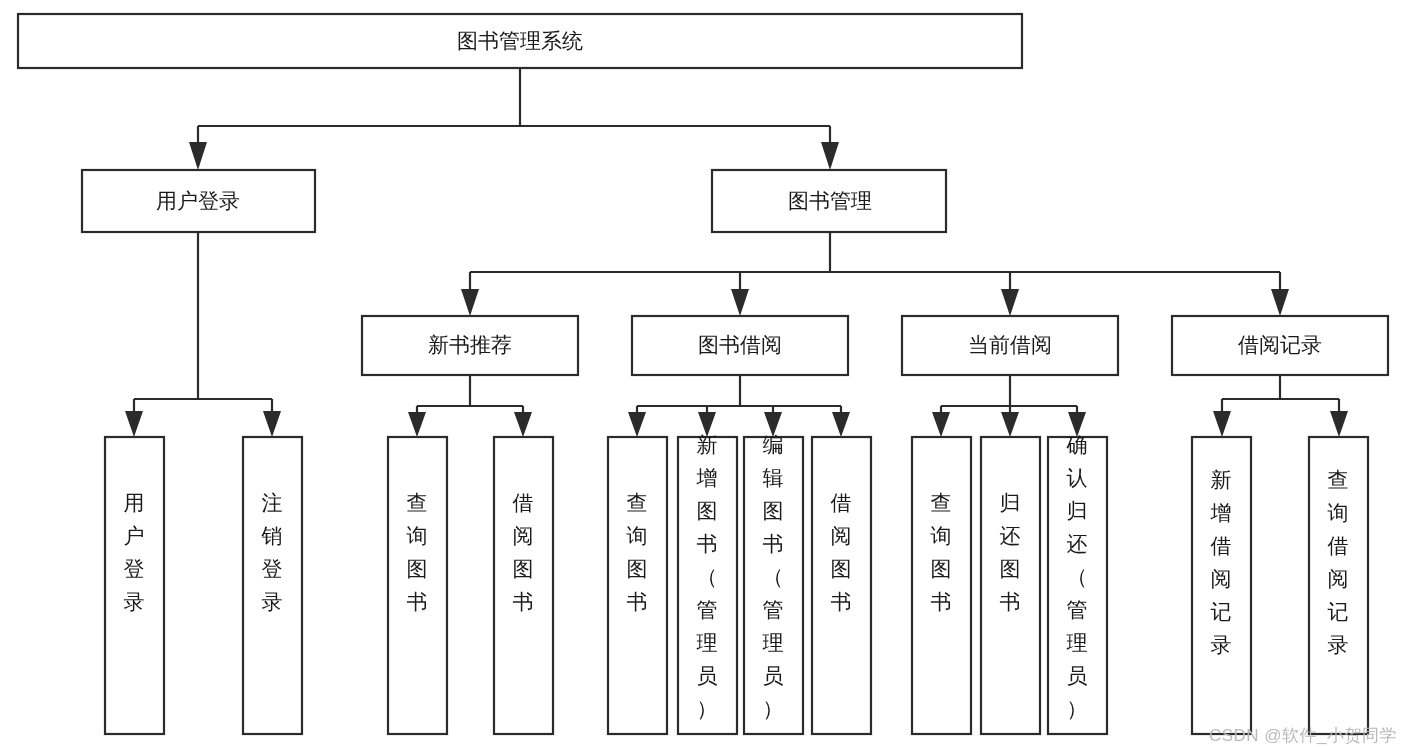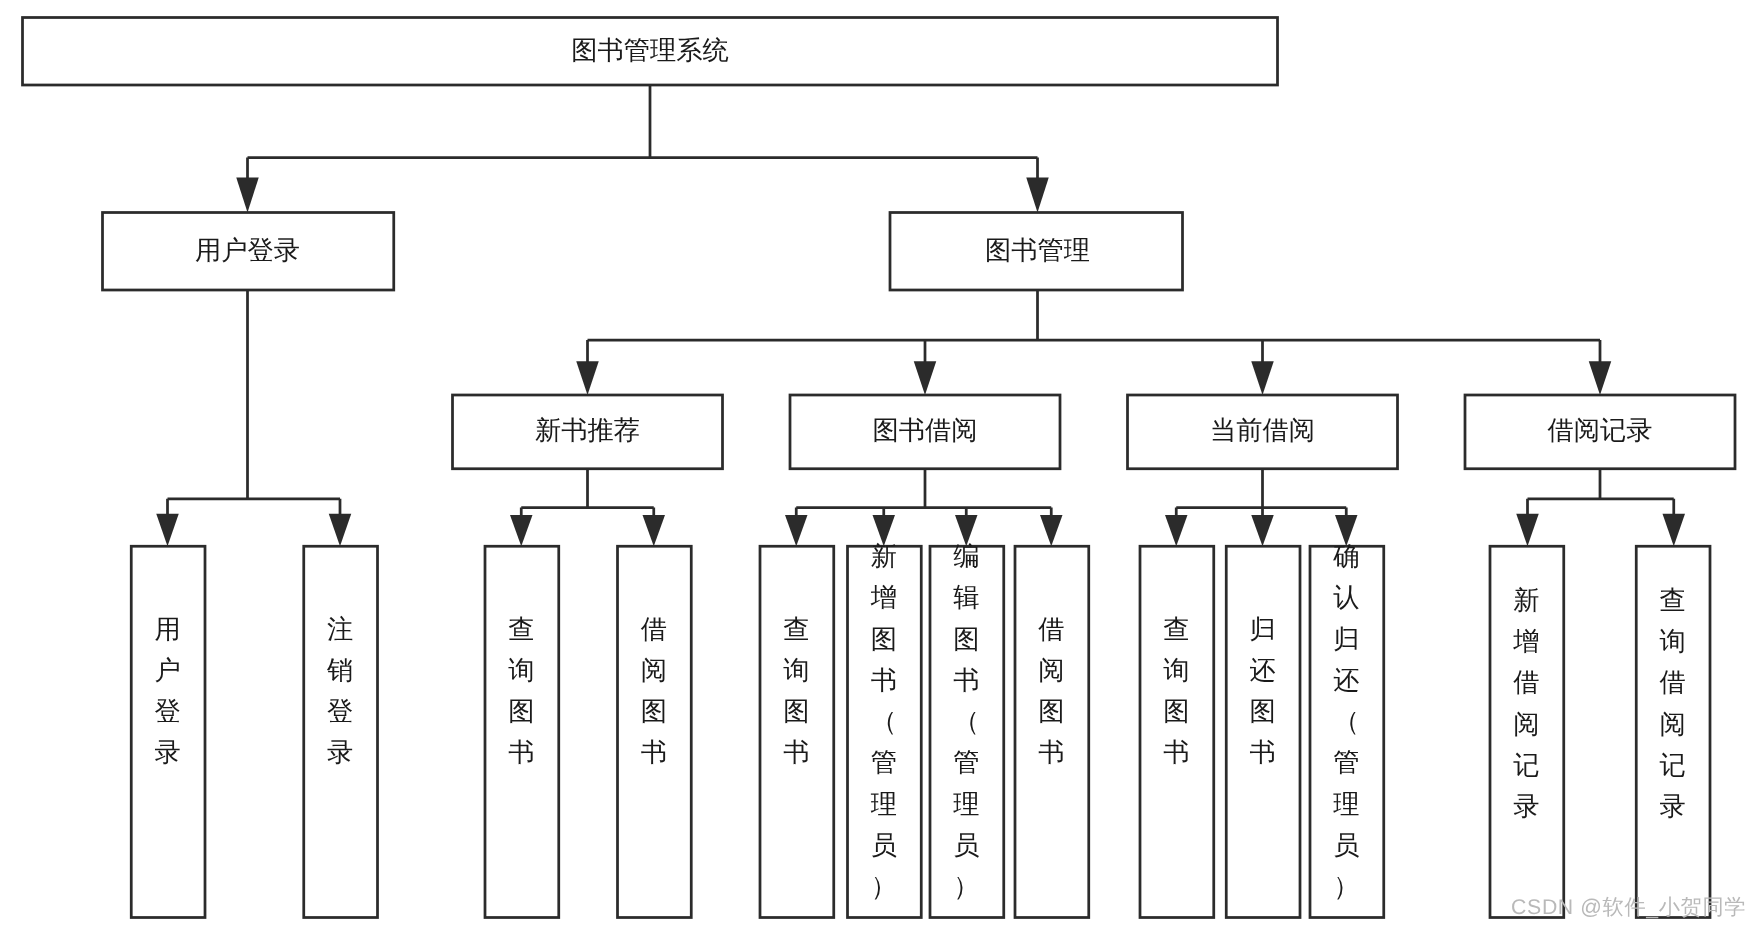--- a/index.html
+++ b/index.html
@@ -51,21 +51,21 @@
   }
   .node-label-v {
     font-family: "Liberation Sans", "DejaVu Sans", sans-serif;
     font-size: 21px;
     fill: #1a1a1a;
     text-anchor: middle;
   }
   .watermark-text {
     position: absolute;
     right: 8px;
-    bottom: 10px;
+    bottom: 0;
     font-family: "Liberation Sans", "DejaVu Sans", sans-serif;
     font-size: 17px;
     color: #b9b9b9;
     white-space: nowrap;
     letter-spacing: 0.5px;
     user-select: none;
   }
 </style>
 </head>
 <body>

